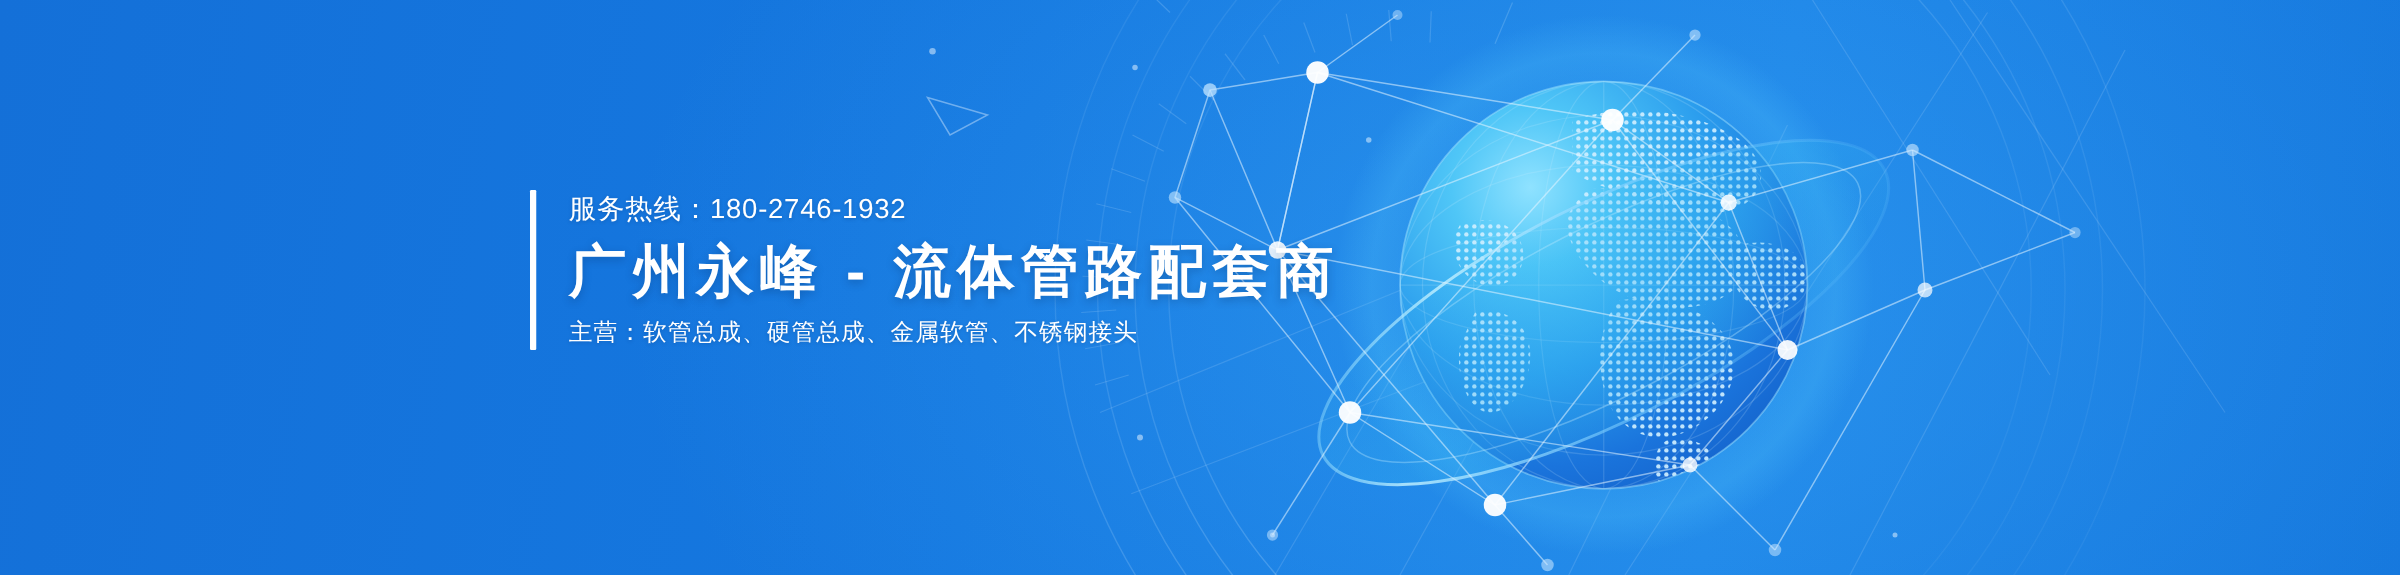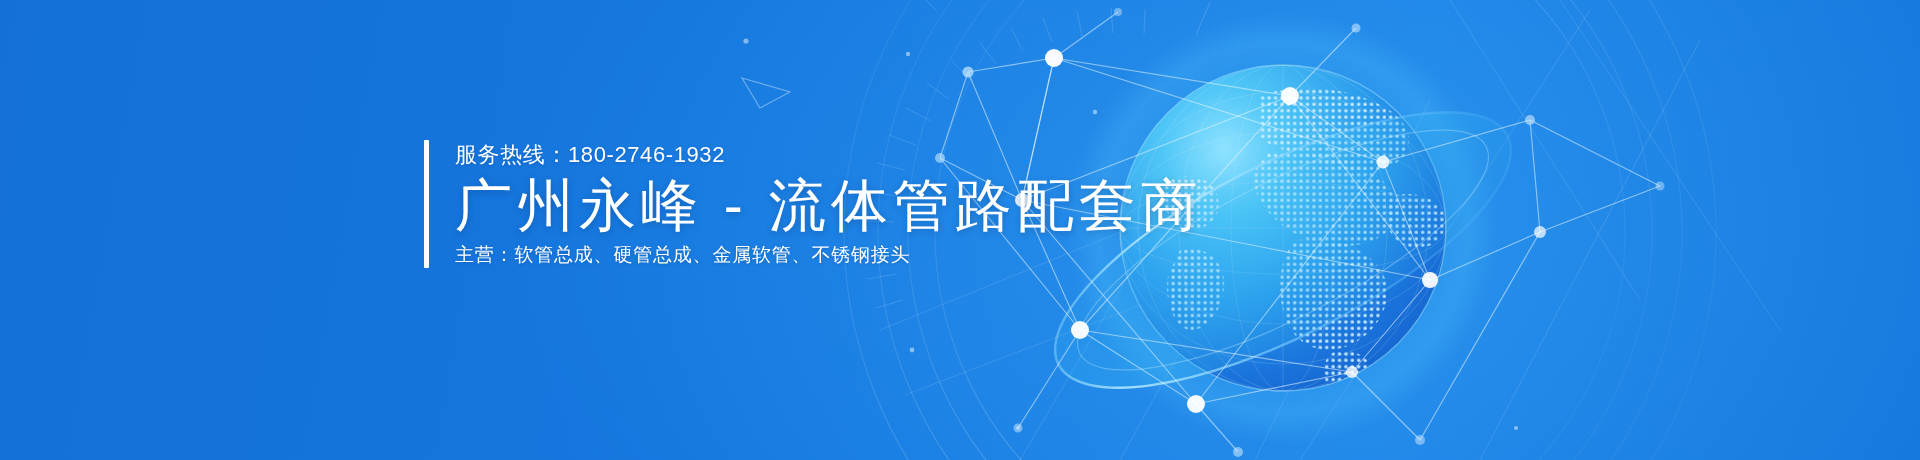--- a/index.html
+++ b/index.html
@@ -20,21 +20,21 @@
       radial-gradient(1200px 760px at 1290px 230px, rgba(80,190,255,.30) 0%, rgba(80,190,255,.12) 38%, rgba(21,120,224,0) 66%),
       linear-gradient(100deg,#1470d8 0%,#1578e0 42%,#1a81e6 72%,#1577dd 100%);
   }
 
   
   .layer{position:absolute;inset:0;width:1920px;height:460px;}
 
   
   .text-block{
     position:absolute;
-    left:424px; top:140px;
+    left:424px; top:152px;
     display:flex;
     align-items:center;
   }
   .accent-bar{
     width:5px;
     background:#ffffff;
     margin-right:26px;
     border-radius:1px;
     align-self:stretch;
     min-height:108px;
@@ -46,24 +46,24 @@
     font-size:22px;
     line-height:30px;
     letter-spacing:.6px;
     font-weight:400;
     margin:0 0 6px 0;
     white-space:nowrap;
     text-shadow:0 1px 3px rgba(0,40,90,.25);
   }
   .headline{
     color:#ffffff;
-    font-size:57px;
+    font-size:46px;
     line-height:58px;
     letter-spacing:5px;
-    font-weight:400;
+    font-weight:700;
     margin:0;
     white-space:nowrap;
     text-shadow:0 2px 7px rgba(0,40,90,.28);
   }
   .subtitle{
     color:#ffffff;
     font-size:19px;
     line-height:26px;
     letter-spacing:.8px;
     font-weight:400;

